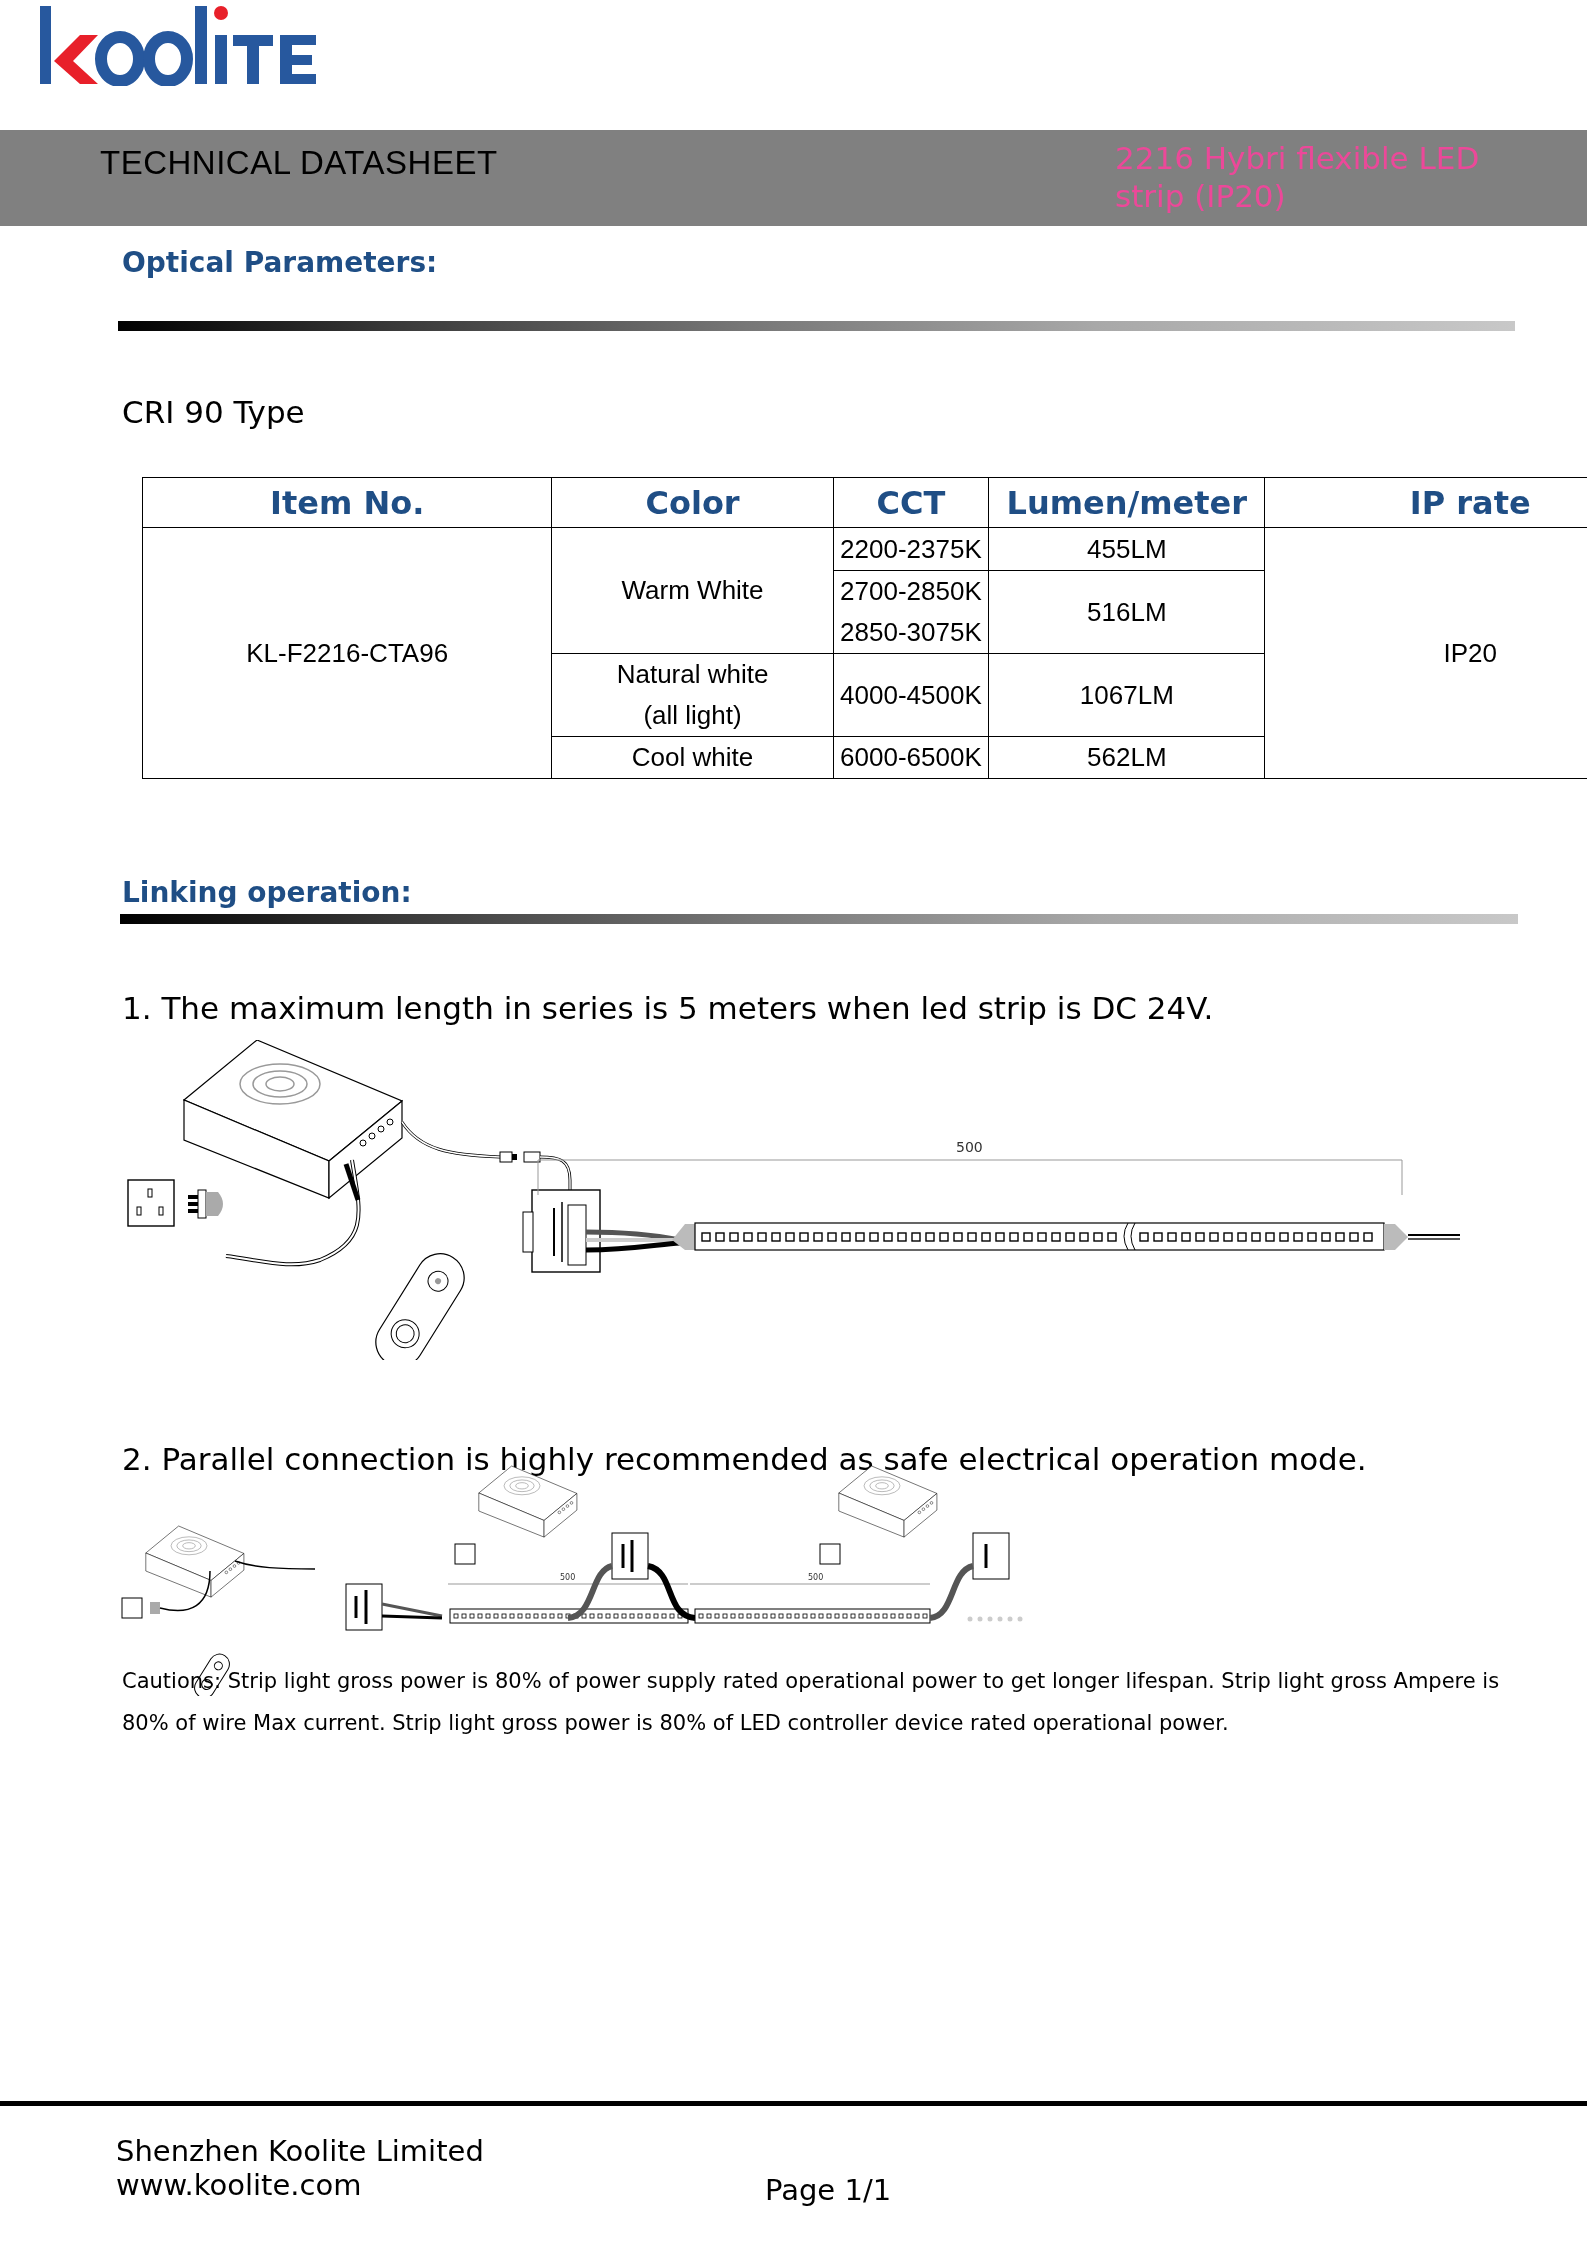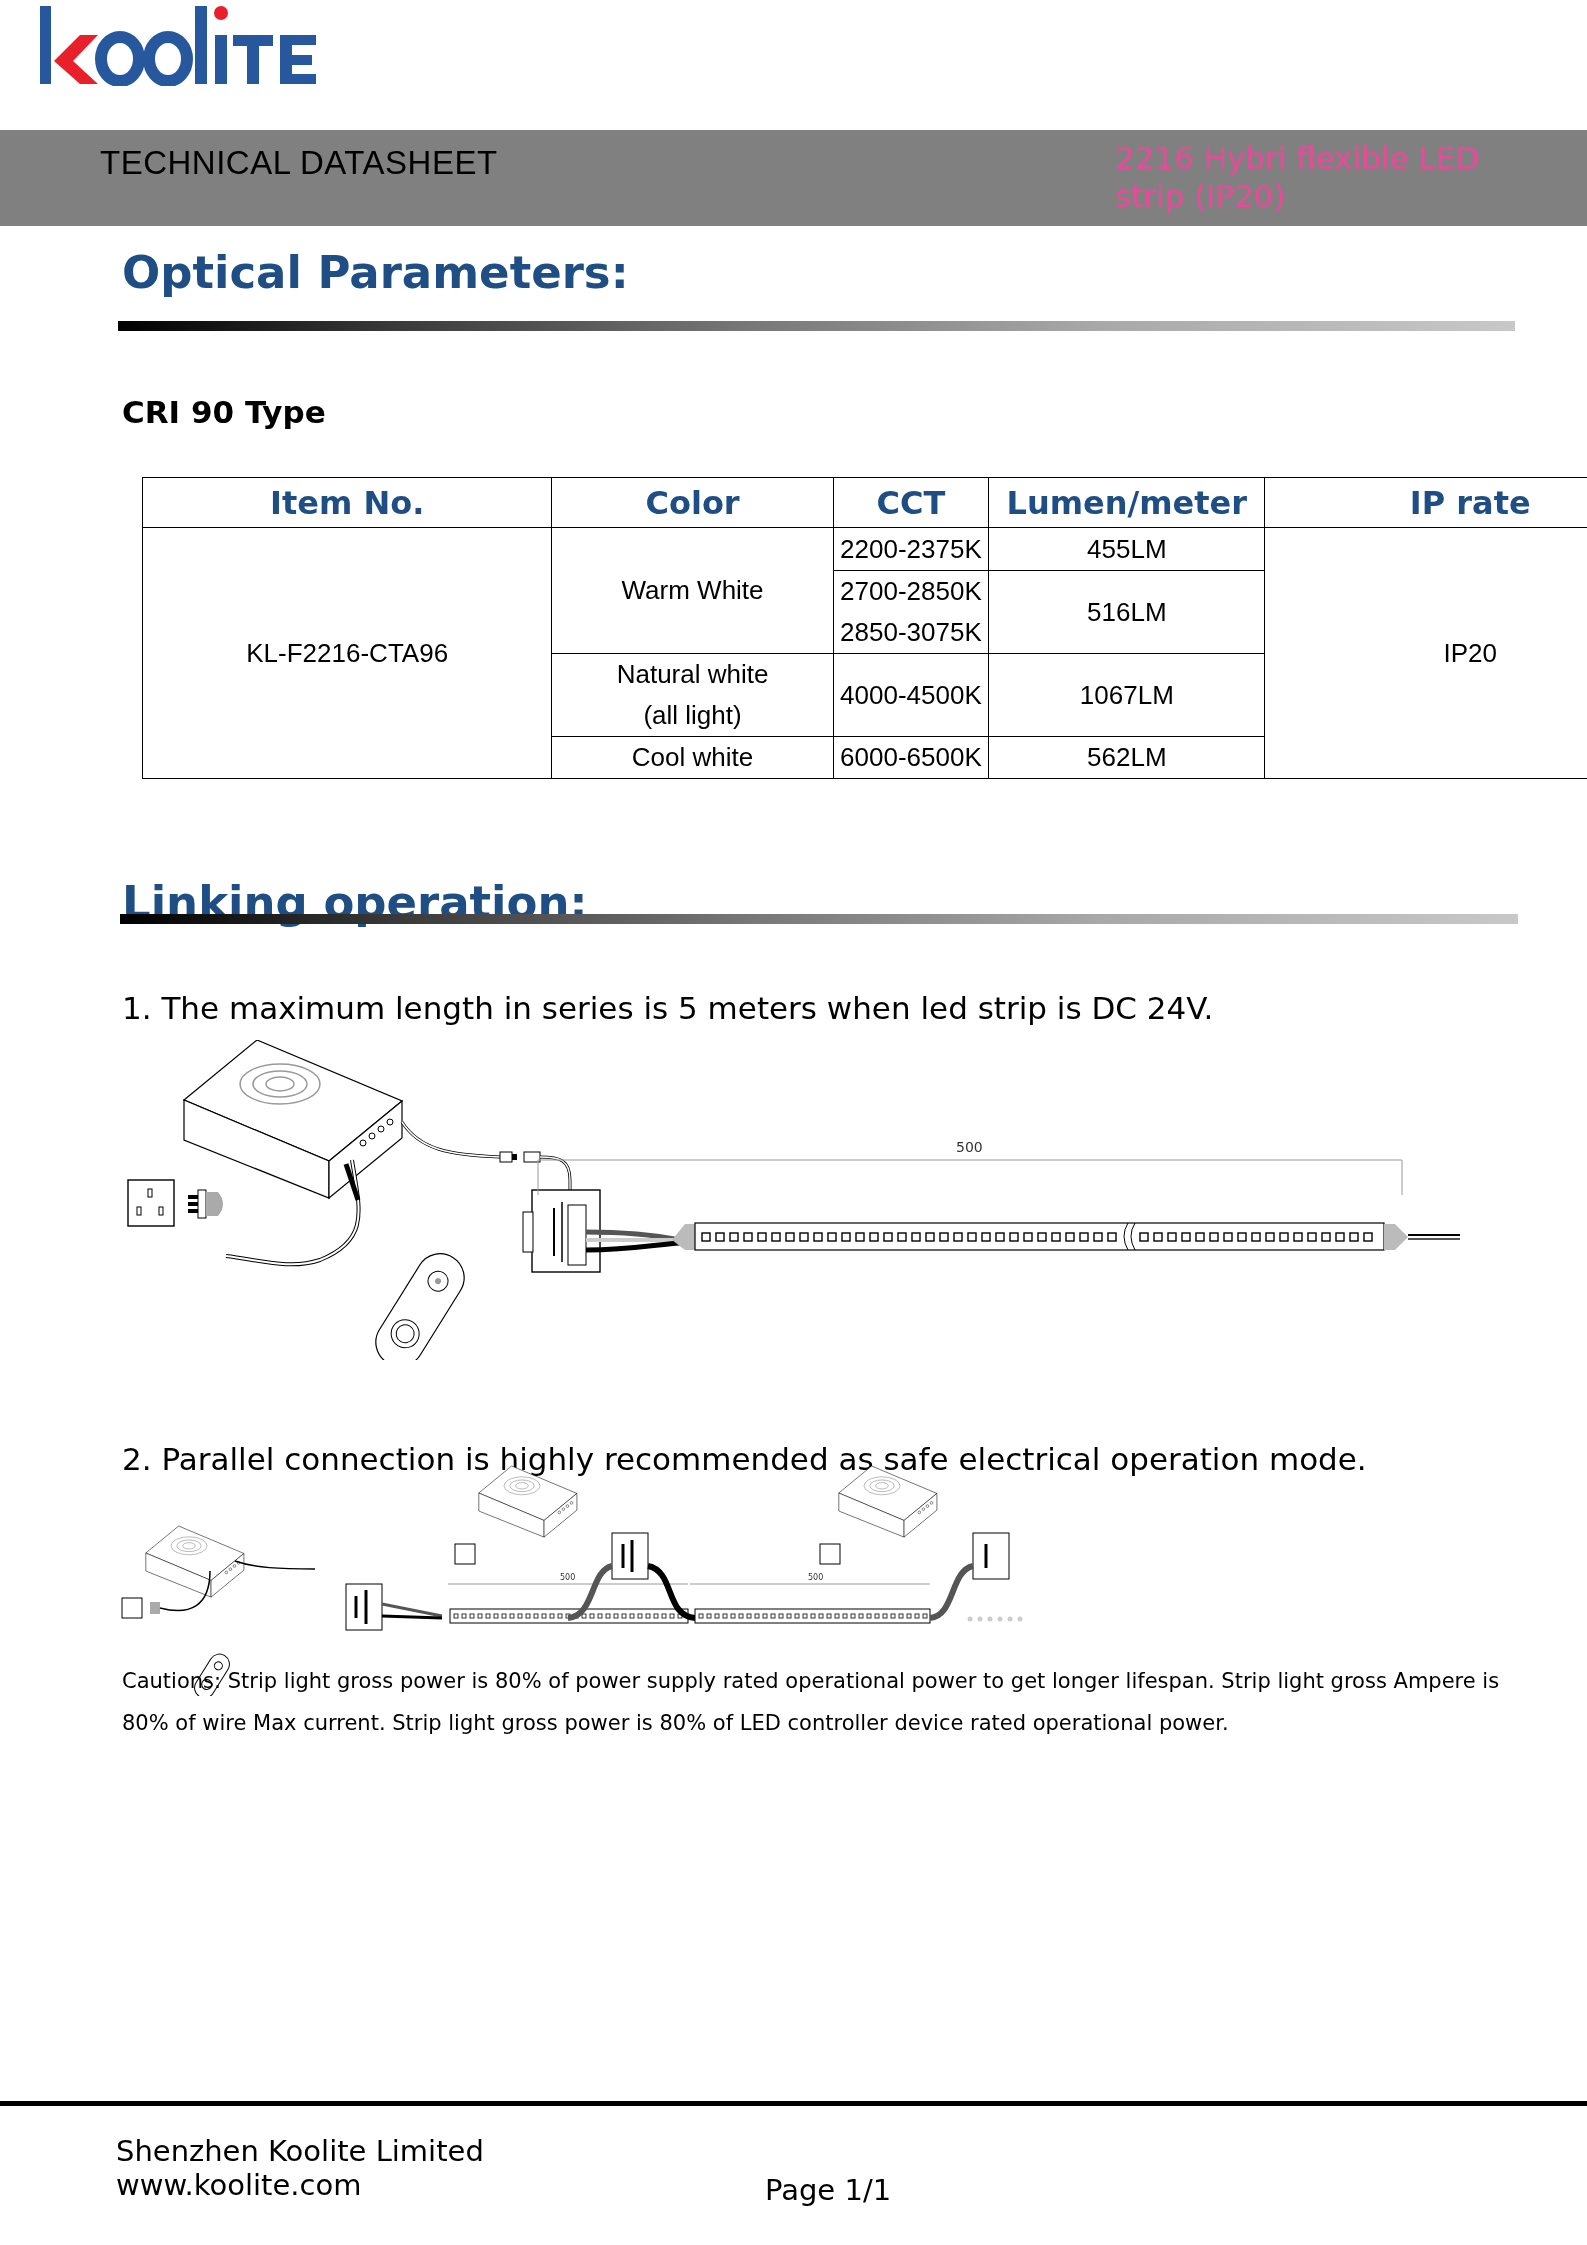--- a/index.html
+++ b/index.html
@@ -6,25 +6,25 @@
   body { width:1587px; height:2245px; position:relative; overflow:hidden;
          font-family:"DejaVu Sans", sans-serif; color:#000; }
   .abs { position:absolute; }
   
   #logo { left:40px; top:4px; width:300px; height:82px; }
   
   #band { left:0; top:130px; width:1587px; height:96px; background:#808080; }
   #band-left { left:100px; top:144px; color:#000000; font-family:"Liberation Sans", sans-serif;
                font-size:33px; letter-spacing:0.5px; }
   #band-right { left:1115px; top:139px; color:#ec4899; font-size:31px; line-height:38px; }
-  .section-title { color:#1f4e85; font-weight:bold; font-size:45px; }
+  .section-title { color:#1f4e85; font-weight:bold; font-size:28px; }
   .grad-bar { height:10px; background:linear-gradient(to right,#000 0%,#3a3a3a 20%,#777 45%,#a8a8a8 70%,#c8c8c8 100%); }
   #opt-title { left:122px; top:246px; }
   #bar1 { left:118px; top:321px; width:1397px; }
-  #cri { left:122px; top:394px; font-weight:bold; font-size:31px; }
+  #cri { left:122px; top:394px; font-weight:normal; font-size:31px; }
   
   #spec-table { left:142px; top:477px; width:1534px; border-collapse:collapse;
                 font-family:"Liberation Sans", sans-serif; font-size:26px; }
   #spec-table td, #spec-table th { border:1.6px solid #000; text-align:center; padding:0; }
   #spec-table th { color:#1f4e85; font-family:"DejaVu Sans", sans-serif; font-weight:bold;
                    font-size:32px; height:49px; }
   .r1 td { height:42px; }
   .r2 td { height:82px; line-height:41px; }
   .r3 td { height:82px; line-height:41px; }
   .r4 td { height:41px; }

